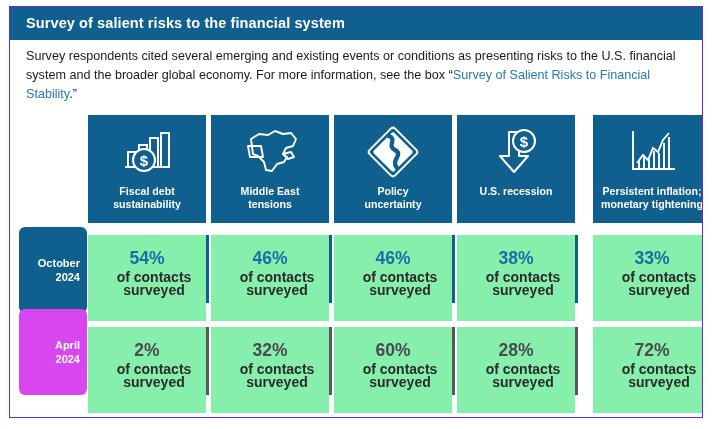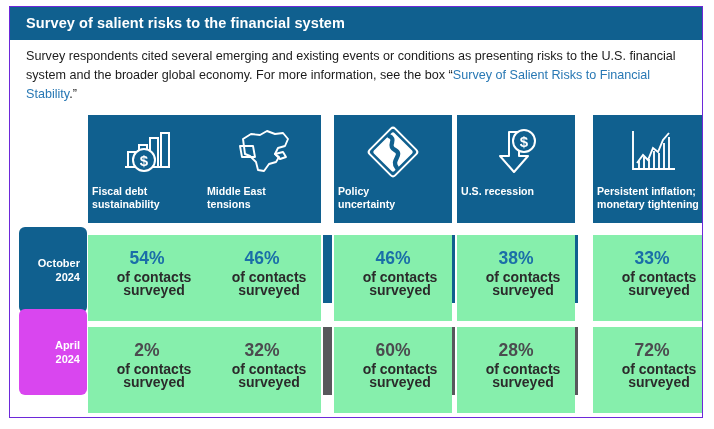--- a/index.html
+++ b/index.html
@@ -46,38 +46,39 @@
   #grid{
     position:absolute;
     left:0;top:108px;
     width:692px;height:302px;
   }
   .col{
     position:absolute;
     top:0;width:118px;
   }
   .col.c0{left:78px;}
-  .col.c1{left:193px;}
+  .col.c1{left:201px;}
   .col.c2{left:324px;text-decoration:underline;}
   .col.c3{left:447px;}
   .col.c4{left:570px;padding-left:13px;}
   .head{
     position:relative;
     width:118px;height:108px;
     background:#10608f;
     box-sizing:border-box;
   }
   .iconwrap{
     position:absolute;left:0;top:8px;
     width:118px;height:58px;
     display:flex;align-items:center;justify-content:center;
   }
   .headlabel{
     position:absolute;left:4px;top:70px;
     width:110px;
+    text-align:center;
     color:#ffffff;
     font-size:10.6px;
     font-weight:bold;
     line-height:13px;
   }
   .cell{
     position:relative;
     width:118px;
     background:#86efac;
     box-sizing:border-box;

